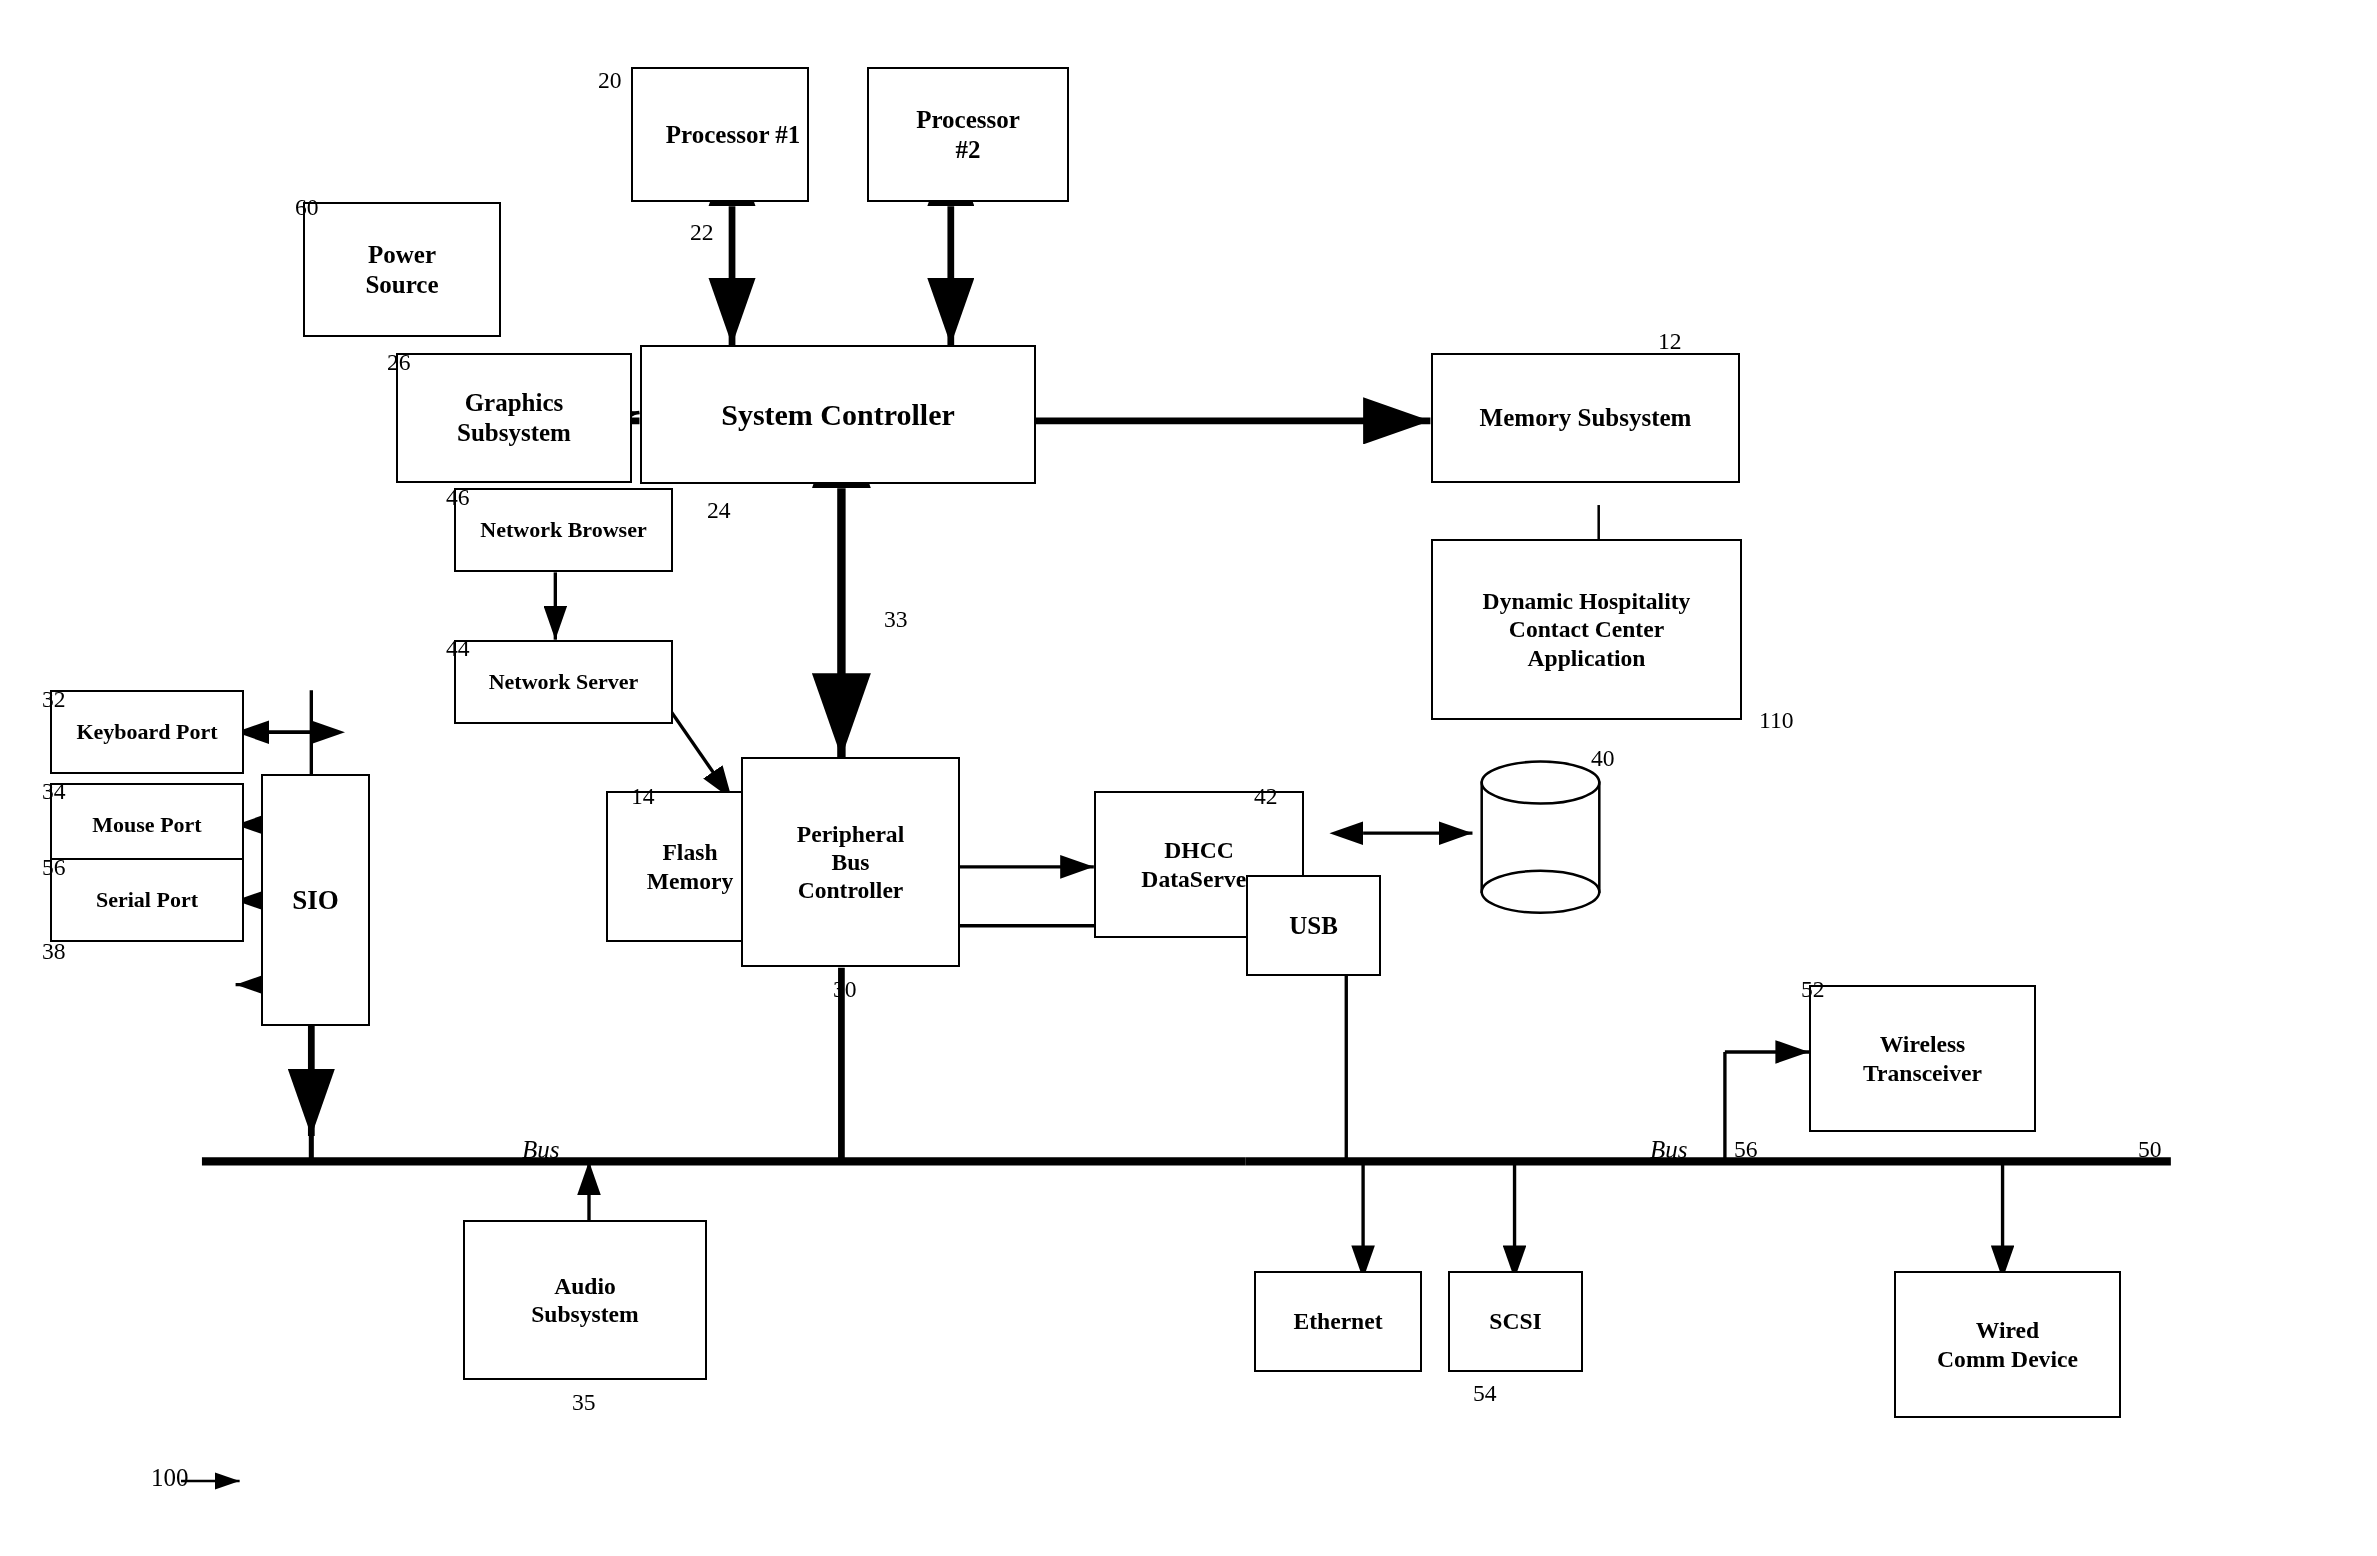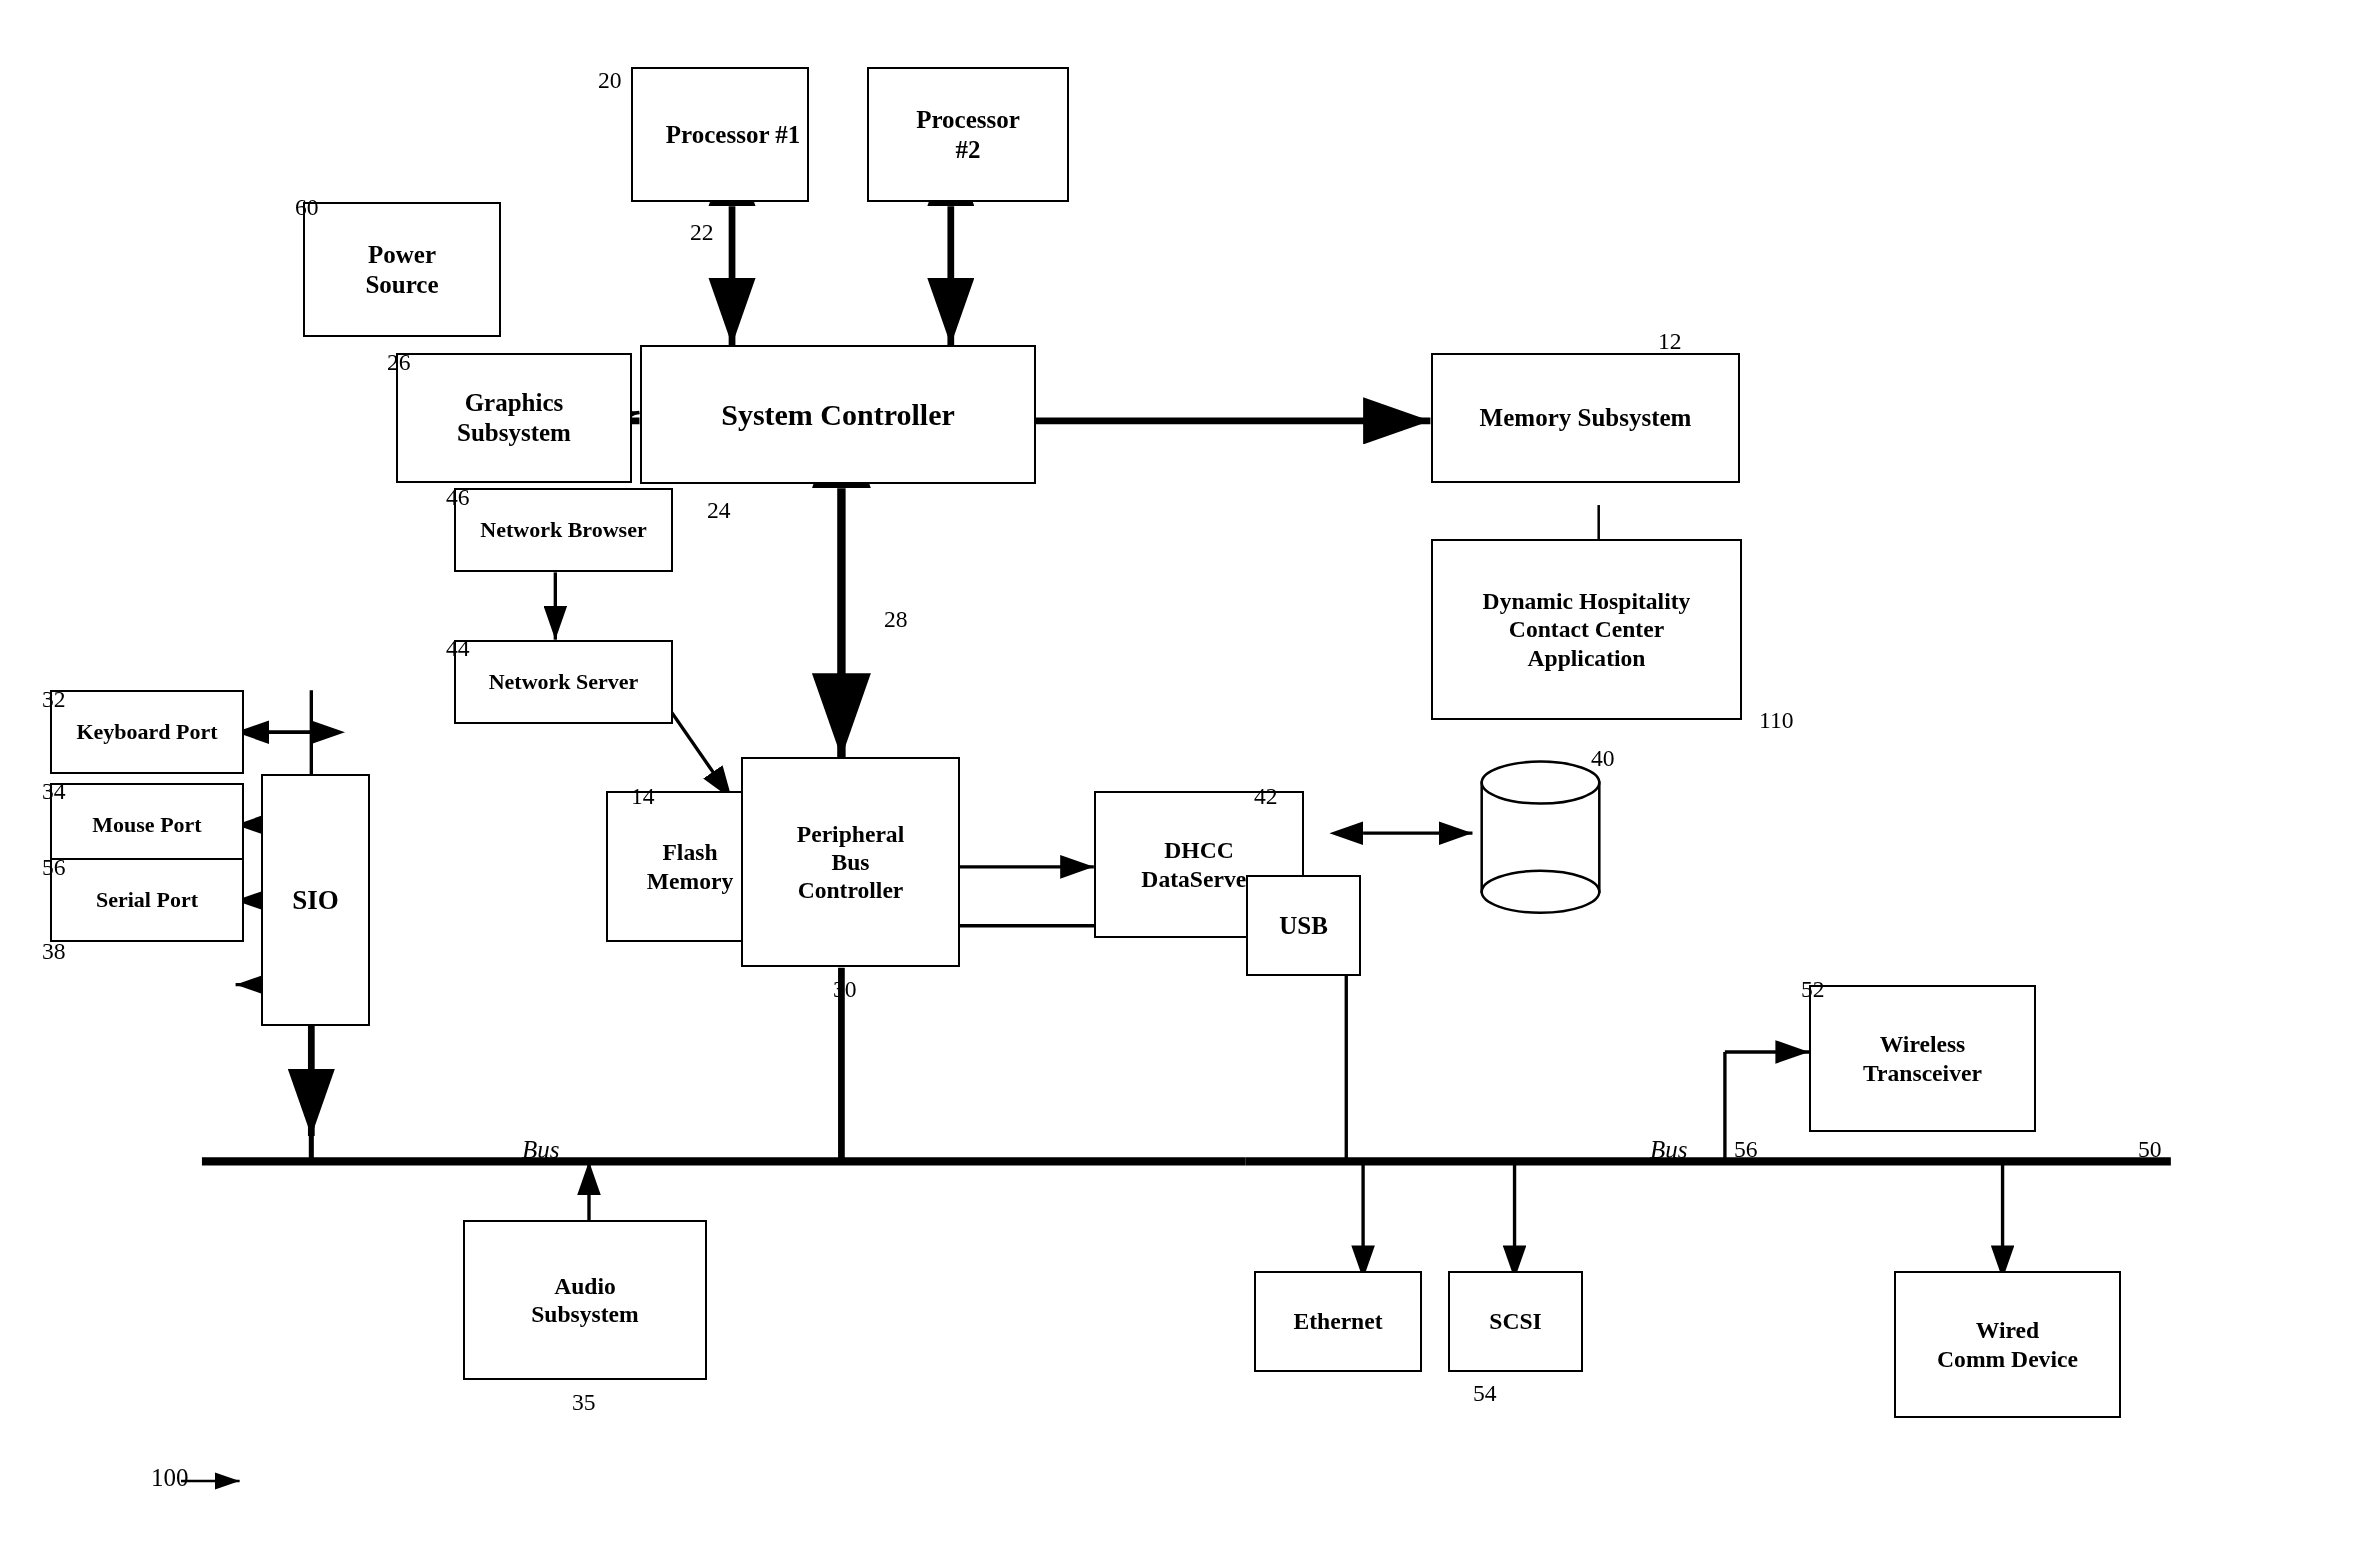--- a/index.html
+++ b/index.html
@@ -148,21 +148,21 @@
   </div>
 
   <span class="ref-num" style="left:690px; top:219px;">22</span>
 
   <div class="box box-lg" style="left:640px; top:345px; width:396px; height:139px; font-size:30px;">
     <span>System Controller</span>
   </div>
 
   <span class="ref-num" style="left:707px; top:497px;">24</span>
 
-  <span class="ref-num" style="left:884px; top:606px;">28</span>
+  <span class="ref-num" style="left:884px; top:606px;">33</span>
 
   <div class="box" style="left:396px; top:353px; width:236px; height:130px;">
     <span>Graphics<br>Subsystem</span>
   </div>
   <span class="ref-num" style="left:387px; top:349px;">26</span>
 
   <div class="box" style="left:1431px; top:353px; width:309px; height:130px;">
     <span>Memory Subsystem</span>
   </div>
   <span class="ref-num" style="left:1658px; top:328px;">12</span>
@@ -216,21 +216,21 @@
   <div class="box" style="left:741px; top:757px; width:219px; height:210px; font-size:23.6px;">
     <span>Peripheral<br>Bus<br>Controller</span>
   </div>
   <span class="ref-num" style="left:833px; top:976px;">30</span>
 
   <div class="box" style="left:1094px; top:791px; width:210px; height:147px; font-size:23.6px;">
     <span>DHCC<br>DataServer</span>
   </div>
   <span class="ref-num" style="left:1254px; top:783px;">42</span>
 
-  <div class="box" style="left:1246px; top:875px; width:115px; height:101px; font-size:25px;">
+  <div class="box" style="left:1246px; top:875px; width:135px; height:101px; font-size:25px;">
     <span>USB</span>
   </div>
 
   <svg style="position:absolute; left:1473px; top:749px; width:135px; height:168px;" viewBox="0 0 160 200" width="135" height="168">
 
     <rect x="10" y="40" width="140" height="130" fill="white" stroke="#000" stroke-width="3"></rect>
 
     <ellipse cx="80" cy="40" rx="70" ry="25" fill="white" stroke="#000" stroke-width="3"></ellipse>
 
     <ellipse cx="80" cy="170" rx="70" ry="25" fill="white" stroke="#000" stroke-width="3"></ellipse>

